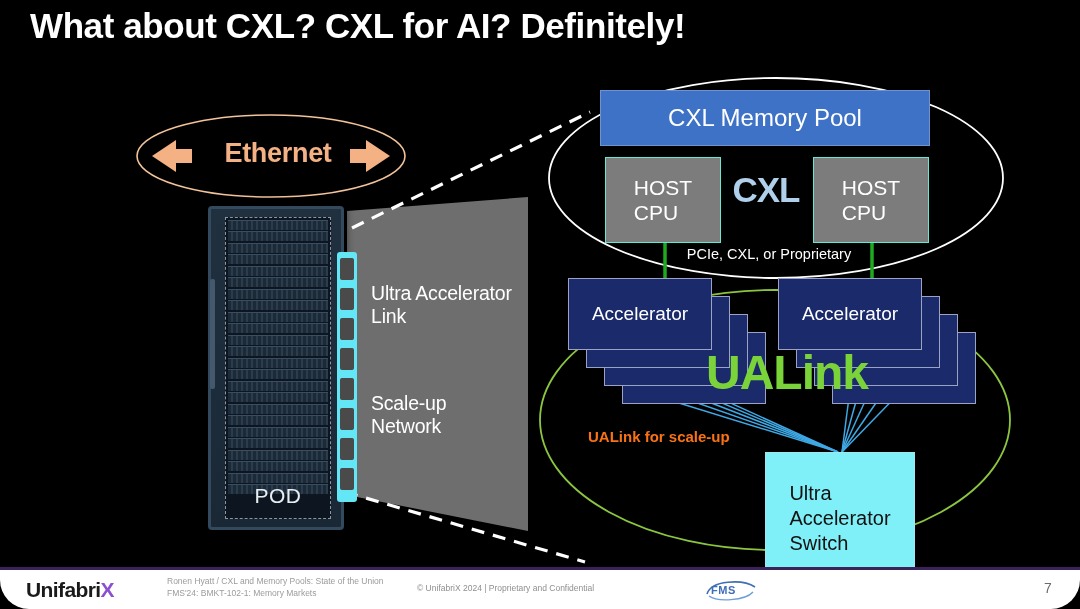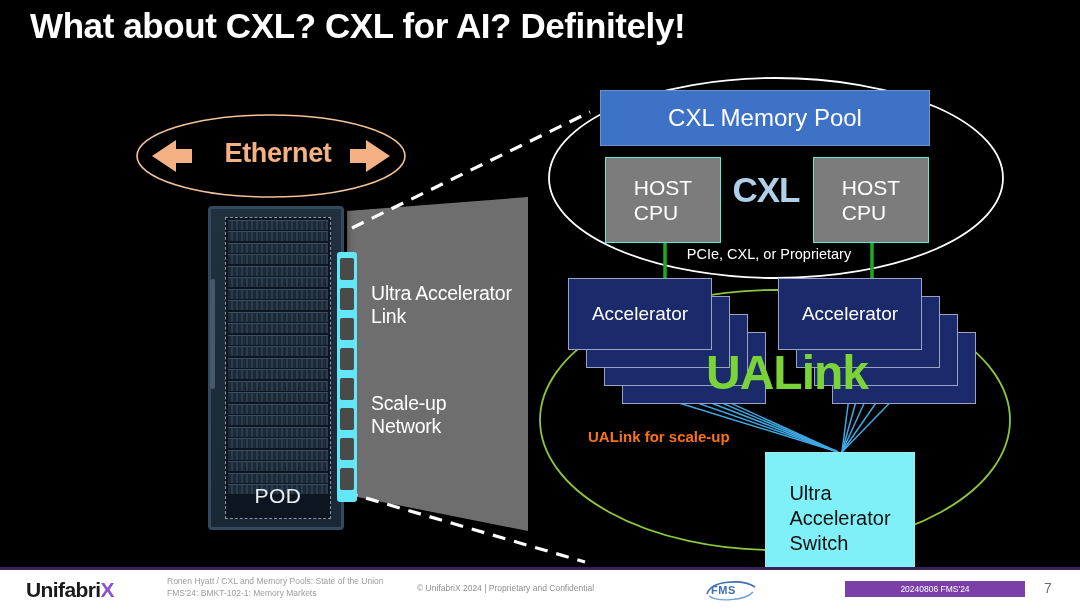--- a/index.html
+++ b/index.html
@@ -13,20 +13,21 @@
     overflow: hidden;
     font-family: "Liberation Sans", sans-serif;
     position: relative;
   }
 
   .slide {
     position: absolute;
     inset: 0;
     background: #000000;
     overflow: hidden;
+    border-radius: 29px;
   }
 
   
   .title {
     position: absolute;
     left: 30px;
     top: 6px;
     font-size: 35px;
     font-weight: bold;
     color: #ffffff;
@@ -443,18 +444,17 @@
     </div>
 
     <div class="foot-copy">© UnifabriX 2024 | Proprietary and Confidential</div>
 
     <svg class="fms-logo" viewBox="0 0 56 24">
       <path d="M4 16 C 8 2, 40 1, 52 9" fill="none" stroke="#3E6FB5" stroke-width="1.6"></path>
       <path d="M6 18 C 14 24, 42 23, 50 14" fill="none" stroke="#6f9fd8" stroke-width="1.4"></path>
       <text x="8" y="16" font-family="Liberation Sans, sans-serif" font-size="11" font-weight="bold" fill="#3E6FB5" letter-spacing="0.5">FMS</text>
     </svg>
 
-    <div class="badge">20240806 FMS'24</div>
 
     <div class="pagenum">7</div>
   </div>
 
 </div>
 
 </body></html>

